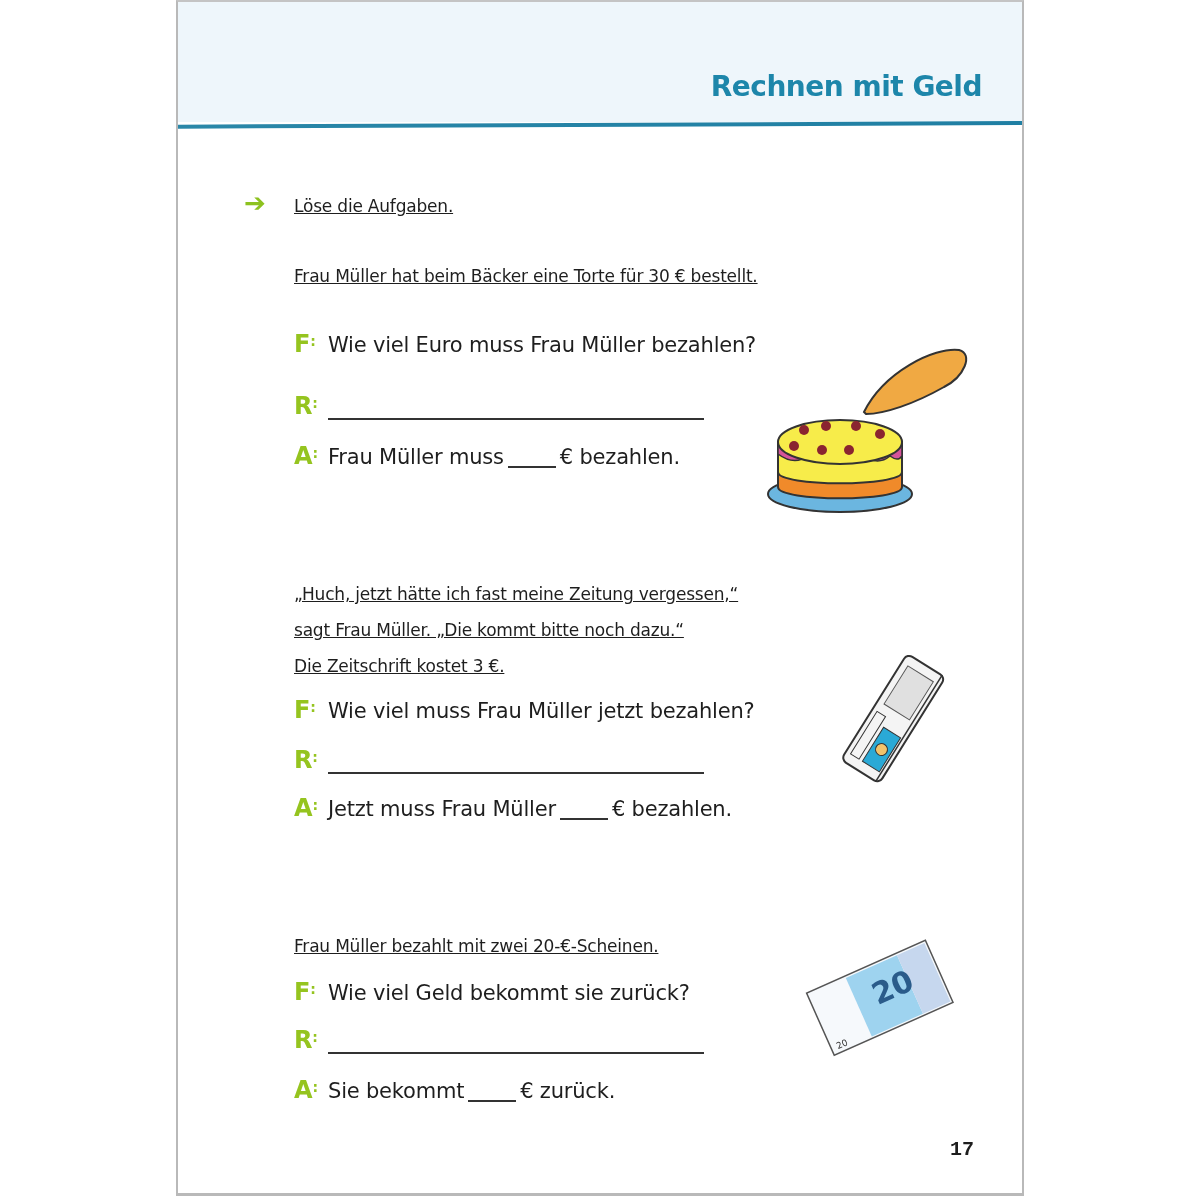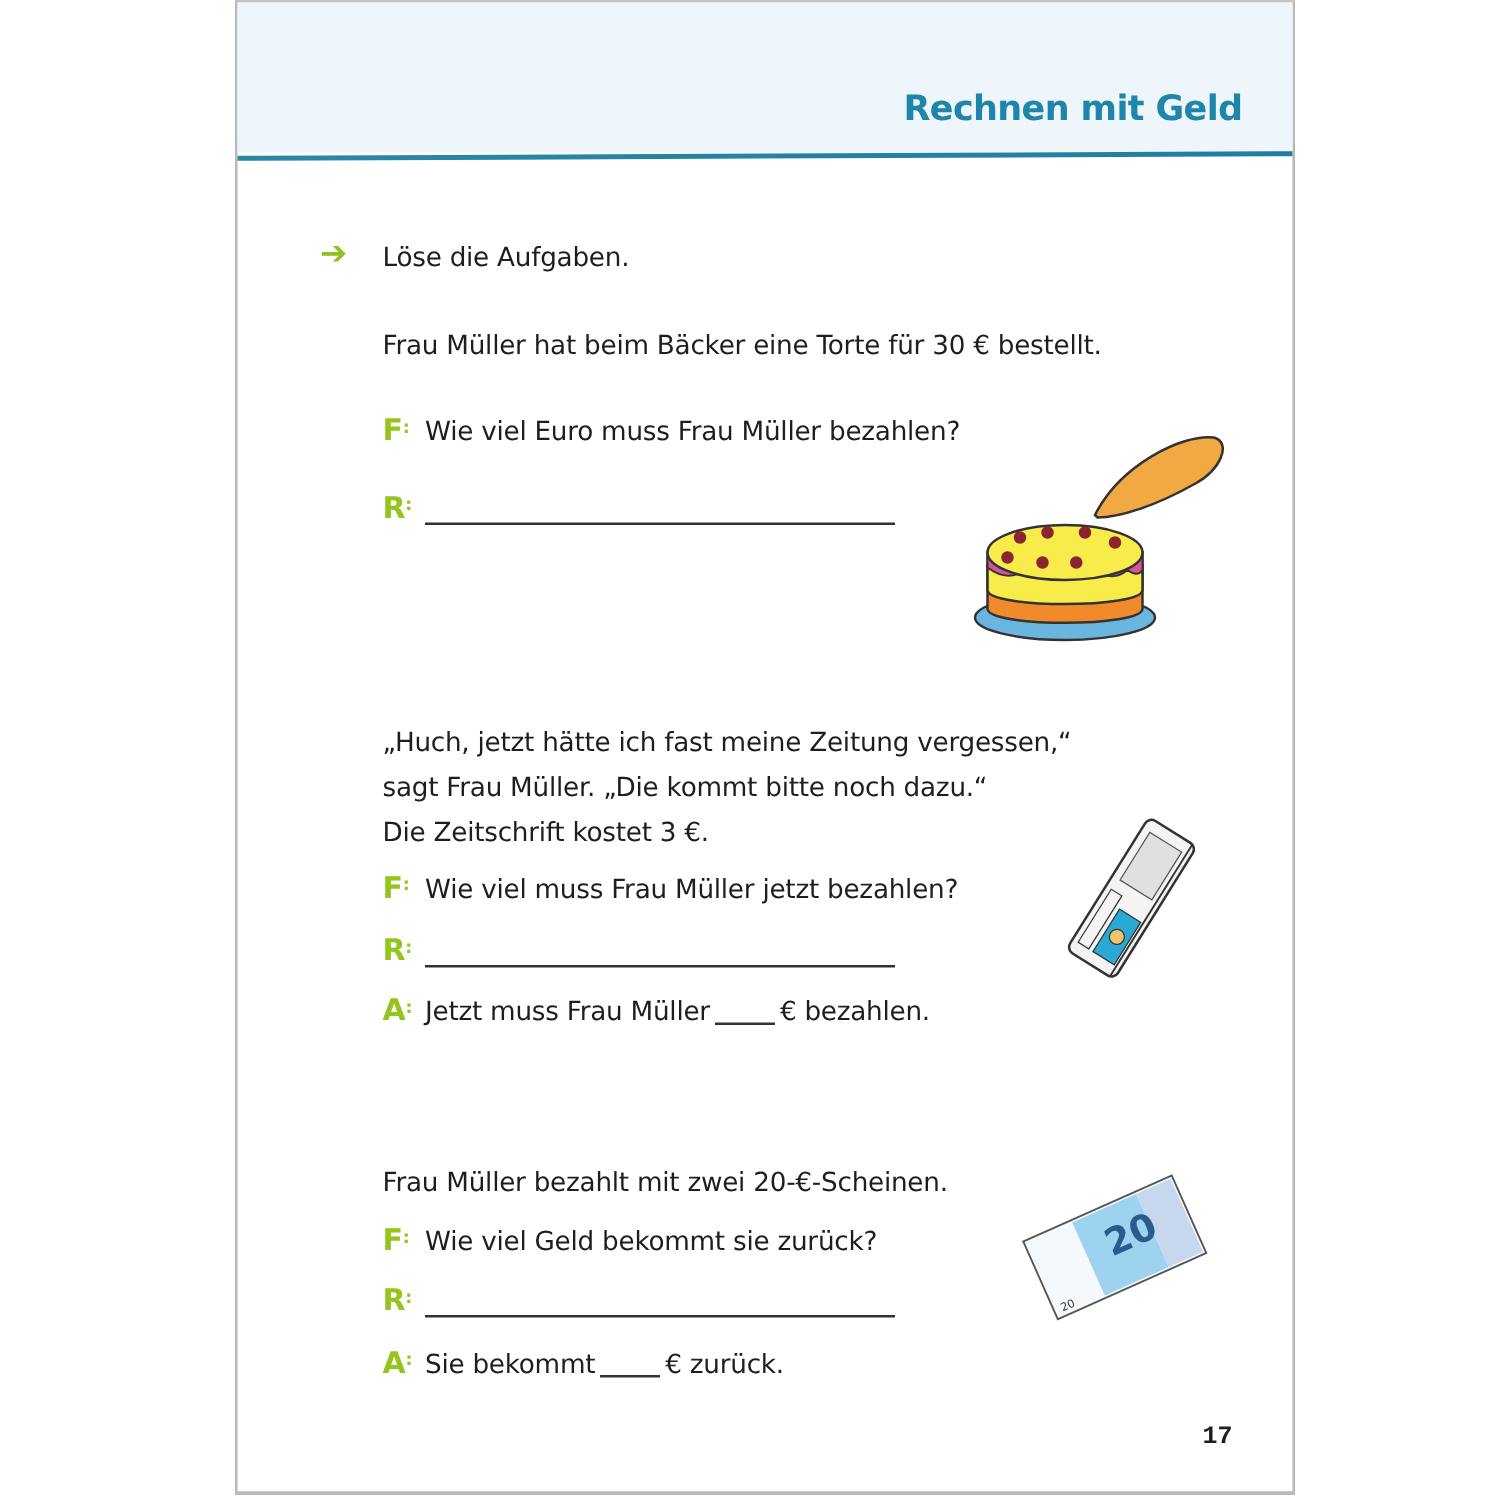--- a/index.html
+++ b/index.html
@@ -8,37 +8,36 @@
       position: relative; overflow: hidden;
       font-family: "DejaVu Sans", sans-serif;
       color: #1e1e1e;
     }
     .page {
       position: absolute; left: 176px; top: 0; width: 848px; height: 1196px;
       background: #ffffff;
       border-left: 2px solid #b9b9b9; border-right: 2px solid #b9b9b9; border-bottom: 3px solid #b9b9b9;
       border-top: 2px solid #c4c4c4;
       box-sizing: border-box;
-      margin-left: 12px;
     }
     .header {
       position: absolute; left: 0; top: 0; width: 100%; height: 120px;
       background: #eef6fb;
     }
     .header-rule {
       position: absolute; left: 0; top: 119px; width: 100%; height: 4px;
       background: linear-gradient(90deg, #2a87a8 0%, #1f7fa3 100%);
       transform: skewY(-0.25deg); transform-origin: right;
     }
     .title {
       position: absolute; right: 40px; top: 68px;
       font-family: "DejaVu Sans", sans-serif; font-weight: bold;
       font-size: 28px; color: #1d86aa; letter-spacing: -0.5px;
     }
-    .text { position: absolute; font-size: 21px; line-height: 36px; white-space: nowrap; letter-spacing: -0.2px; }
+    .text { position: absolute; font-size: 17px; line-height: 36px; white-space: nowrap; letter-spacing: -0.2px; text-decoration: underline; }
     .arrow { position: absolute; left: 66px; top: 186px; font-size: 26px; color: #8dc21f; font-weight: bold; }
     .label {
       display: inline-block; width: 34px; font-weight: bold; color: #95c41f; font-size: 24px;
     }
     .label .colon { font-size: 14px; vertical-align: 6px; color: #95c41f; }
     .row { position: absolute; left: 116px; font-size: 21px; white-space: nowrap; letter-spacing: -0.2px; }
     .rline {
       display: inline-block; width: 376px; border-bottom: 2px solid #333; height: 20px; vertical-align: -6px;
     }
     .blank { display: inline-block; width: 48px; border-bottom: 2px solid #333; height: 20px; vertical-align: -4px; margin: 0 4px; }
@@ -56,20 +55,23 @@
   <span class="arrow">➔</span>
   <div class="text" style="left:116px; top:186px;">Löse die Aufgaben.</div>
 
   <div class="text" style="left:116px; top:256px;">Frau Müller hat beim Bäcker eine Torte für 30 € bestellt.</div>
 
   <div class="row" style="top:328px;">
     <span class="label"><span>F</span><span class="colon">:</span></span><span>Wie viel Euro muss Frau Müller bezahlen?</span>
   </div>
   <div class="row" style="top:390px;">
     <span class="label"><span>R</span><span class="colon">:</span></span><span class="rline"></span>
+  </div>
+  <div class="row" style="top:440px;">
+    <span class="label"><span>A</span><span class="colon">:</span></span><span>Frau Müller muss</span><span class="blank"></span><span>€ bezahlen.</span>
   </div>
 
   <svg class="illus" style="left:586px; top:340px;" width="210" height="190">
     <path d="M100 70 C120 30, 170 5, 195 8 C210 12, 200 35, 180 45 C150 62, 120 72, 102 72 Z" fill="#f0a943" stroke="#333" stroke-width="2"></path>
     <ellipse cx="76" cy="152" rx="72" ry="18" fill="#6bb6e0" stroke="#333" stroke-width="2"></ellipse>
     <path d="M14 110 L14 145 C14 160, 138 160, 138 145 L138 110 Z" fill="#f08a2a" stroke="#333" stroke-width="2"></path>
     <path d="M14 100 L14 130 C14 145, 138 145, 138 130 L138 100 Z" fill="#f7ec4a" stroke="#333" stroke-width="2"></path>
     <path d="M14 112 Q30 124 44 114 Q58 124 72 114 Q86 124 100 114 Q114 124 126 114 Q134 120 138 114 L138 104 L14 104 Z" fill="#d6539a" stroke="#333" stroke-width="1.5"></path>
     <ellipse cx="76" cy="100" rx="62" ry="22" fill="#f7ec4a" stroke="#333" stroke-width="2"></ellipse>
     <circle cx="40" cy="88" r="5" fill="#8a2430"></circle>

